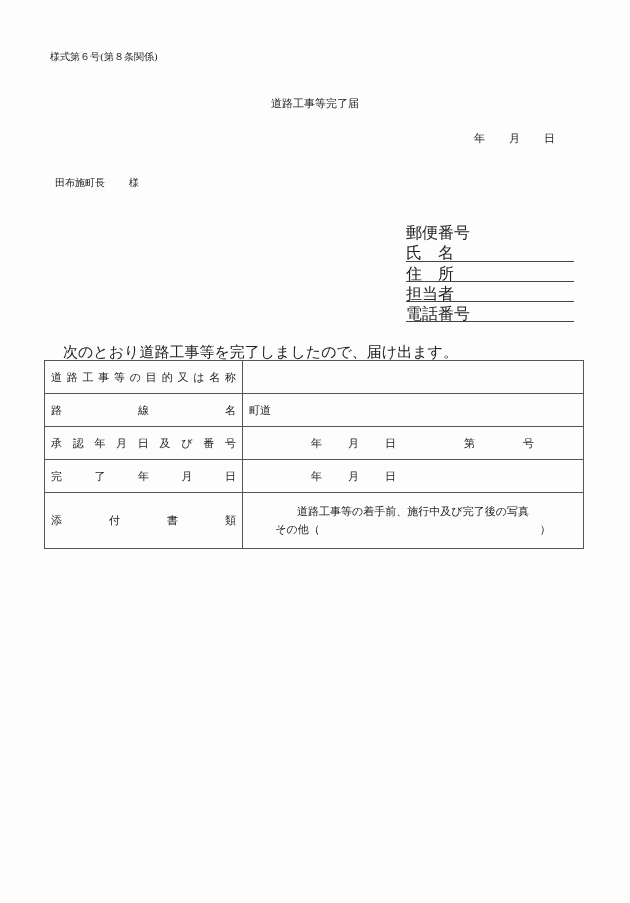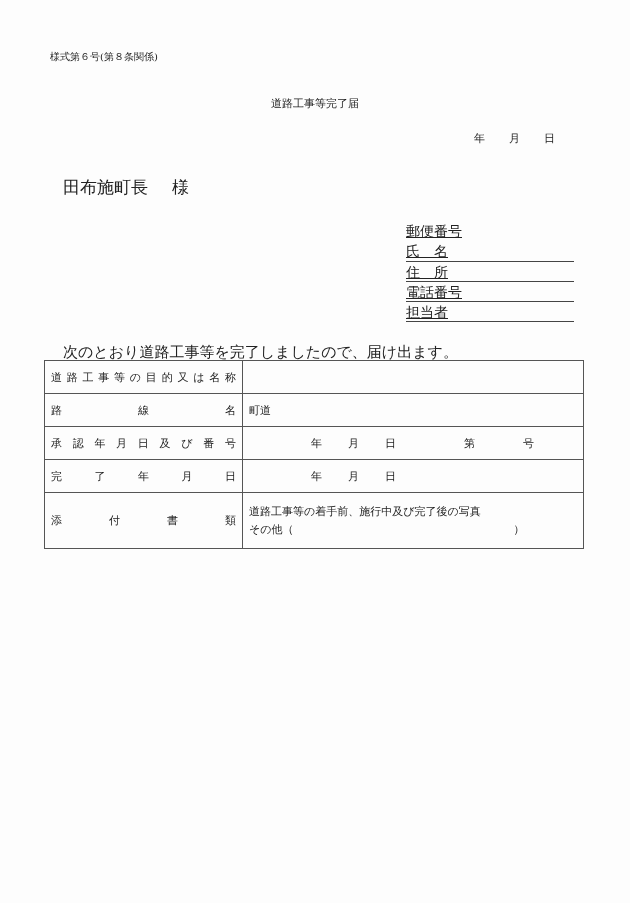--- a/index.html
+++ b/index.html
@@ -11,25 +11,25 @@
       font-family: "DejaVu Serif", "Liberation Serif", serif;
       color: #222;
       font-size: 11px;
     }
     .abs { position: absolute; white-space: nowrap; }
     #form-number { left: 50px; top: 50px; font-size: 10px; }
     #doc-title { left: 0; width: 630px; top: 96px; text-align: center; font-size: 11px; }
     #date-line { left: 474px; top: 131px; font-size: 11px; }
     #date-line span { display: inline-block; }
     #date-line .gap { width: 24px; }
-    #addressee { left: 63px; top: 176px; font-size: 17px; text-align: right; }
+    #addressee { left: 55px; top: 176px; font-size: 10px; text-align: right; }
     #addressee .sama { margin-left: 24px; }
 
     #applicant { left: 406px; top: 221px; width: 168px; }
-    .app-row { height: 20.3px; position: relative; font-size: 14px; box-sizing: border-box; padding-top: 2px; text-decoration: underline; }
+    .app-row { height: 20.3px; position: relative; font-size: 16px; box-sizing: border-box; padding-top: 2px; }
     .app-row.underlined { border-bottom: 1px solid #444; }
     .app-row .lbl { letter-spacing: 0; }
 
     #intro { left: 63px; top: 343px; font-size: 15px; }
 
     #main-table {
       position: absolute; left: 44px; top: 360px;
       width: 540px; border-collapse: collapse;
       font-size: 11px;
     }
@@ -41,43 +41,43 @@
     #main-table td.lab { width: 185px; }
     #main-table tr.r33 td { height: 32px; }
     #main-table tr.r56 td { height: 55px; }
     .spread { display: flex; justify-content: space-between; }
     .date-cell span { display: inline-block; }
     .sp-year { margin-left: 62px; }
     .sp-month { margin-left: 26px; }
     .sp-day { margin-left: 26px; }
     .sp-dai { margin-left: 68px; }
     .sp-go { margin-left: 48px; }
-    .att-line { line-height: 18px; }
+    .att-line { line-height: 18px; text-align: center; }
     .att-line .paren-close { margin-left: 220px; }
   </style>
 </head>
 <body>
 
 <div class="abs" id="form-number">様式第６号(第８条関係)</div>
 <div class="abs" id="doc-title">道路工事等完了届</div>
 
 <div class="abs" id="date-line">
   <span>年</span><span class="gap"></span><span>月</span><span class="gap"></span><span>日</span>
 </div>
 
 <div class="abs" id="addressee">
   <span>田布施町長</span><span class="sama">様</span>
 </div>
 
 <div class="abs" id="applicant">
   <div class="app-row"><span class="lbl">郵便番号</span></div>
   <div class="app-row underlined"><span class="lbl">氏　名</span></div>
   <div class="app-row underlined"><span class="lbl">住　所</span></div>
+  <div class="app-row underlined"><span class="lbl">担当者</span></div>
   <div class="app-row underlined"><span class="lbl">電話番号</span></div>
-  <div class="app-row underlined"><span class="lbl">担当者</span></div>
 </div>
 
 <div class="abs" id="intro">次のとおり道路工事等を完了しましたので、届け出ます。</div>
 
 <table id="main-table">
   <tbody>
       <tr class="r33">
     <td class="lab">
       <div class="spread">
         <span>道</span>

